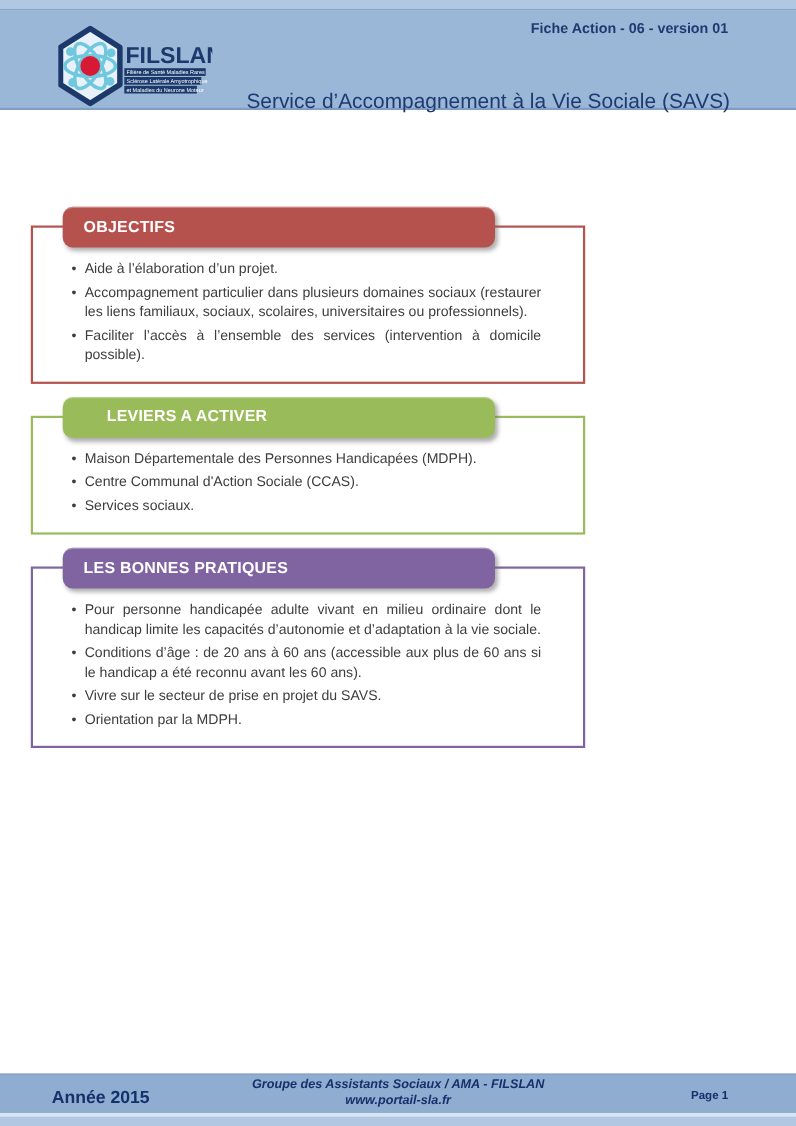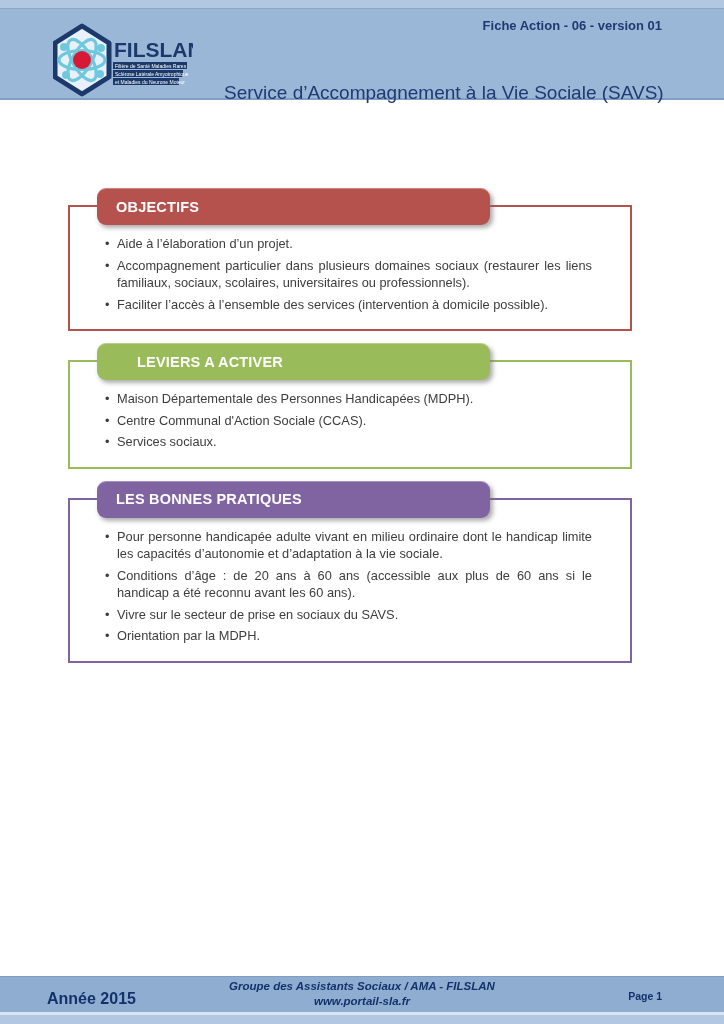--- a/index.html
+++ b/index.html
@@ -23,21 +23,21 @@
     font-size:13px; font-weight:bold; color:#1e3a70;
   }
   .page-title {
     position:absolute; top:48px; left:224px;
     font-size:19px; font-weight:normal; color:#1e3a70;margin-top:25px;
   }
   .logo-svg { position:absolute; left:53px; top:11px; }
 
   
   .content { position:absolute; top:100px; left:0; right:0; }
-  .section { margin:0 0 12px 68px; width:564px; box-sizing:border-box;border-radius:17px; }
+  .section { margin:0 0 12px 28px; width:504px; box-sizing:border-box;border-radius:17px; }
   .section.first { margin-top:88px; }
   .banner {
     position:relative; z-index:2;
     margin-left:29px; width:393px; height:37px; box-sizing:border-box;
     border-radius:9px; padding-left:19px;
     display:flex; align-items:center;
     color:#ffffff; font-weight:bold; font-size:14.5px; letter-spacing:0.2px;
     box-shadow:2.5px 3px 4px rgba(110,110,110,0.55), inset 0 1px 0 rgba(255,255,255,0.3);
   }
   .box {
@@ -129,21 +129,21 @@
   </div>
 
   <div class="section">
     <div class="banner" style="background: rgb(128, 100, 162);">
       <span>LES BONNES PRATIQUES</span>
     </div>
     <div class="box" style="border-color: rgb(128, 100, 162);">
       <ul>
         <li>Pour personne handicapée adulte vivant en milieu ordinaire dont le handicap limite les capacités d’autonomie et d’adaptation à la vie sociale.</li>
         <li>Conditions d’âge : de 20 ans à 60 ans (accessible aux plus de 60 ans si le handicap a été reconnu avant les 60 ans).</li>
-        <li>Vivre sur le secteur de prise en sociaux du SAVS.</li>
+        <li>Vivre sur le secteur de prise en projet du SAVS.</li>
         <li>Orientation par la MDPH.</li>
       </ul>
     </div>
   </div>
 
 </div>
 
 <div class="footer-band">
   <div class="footer-left">Année 2015</div>
   <div class="footer-center">

